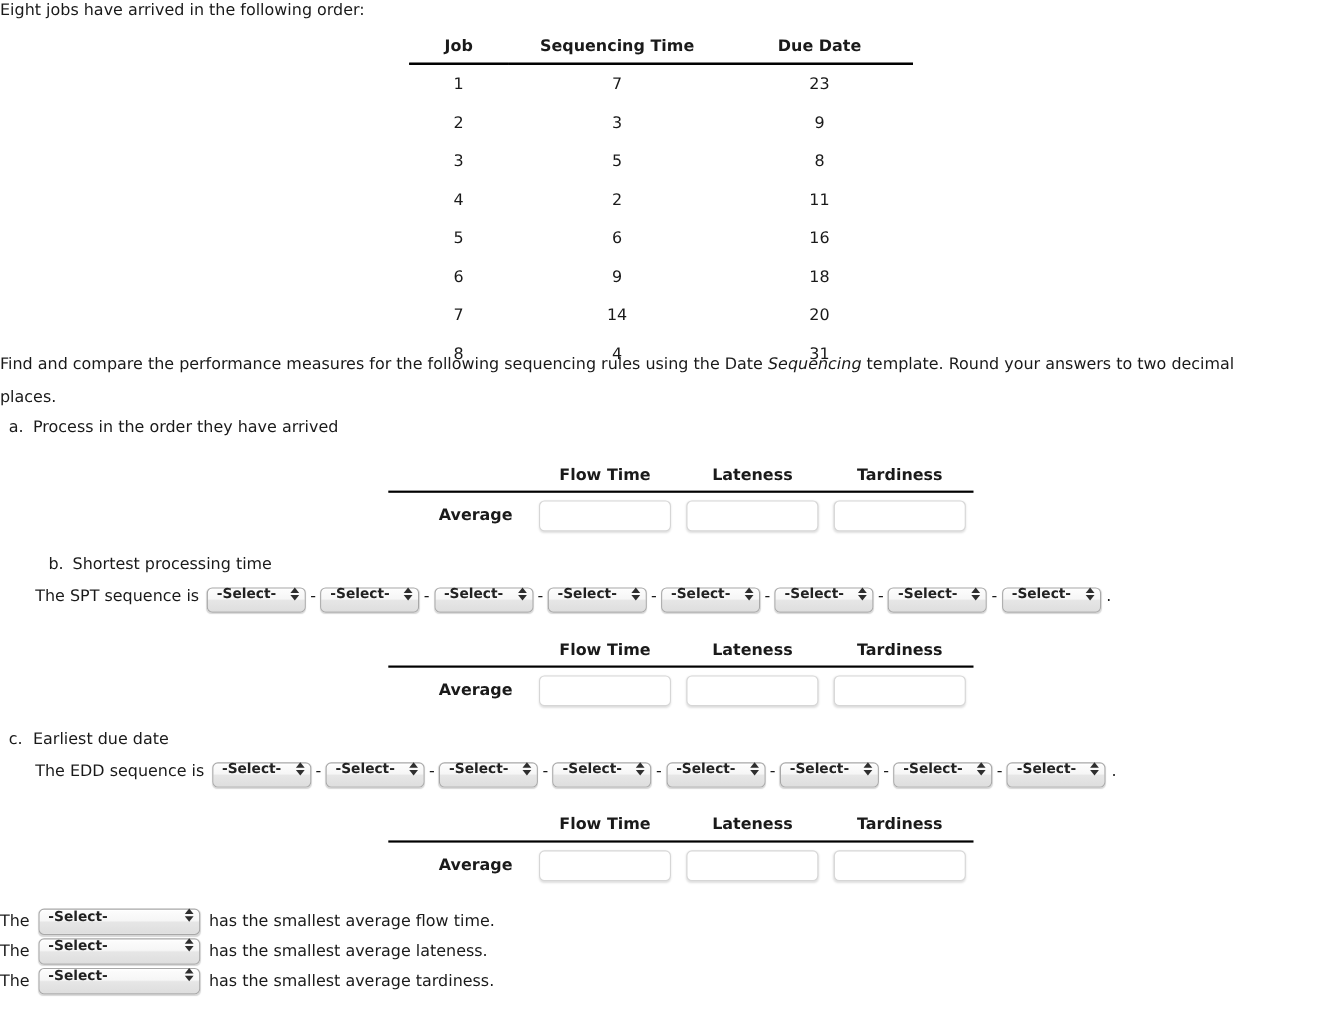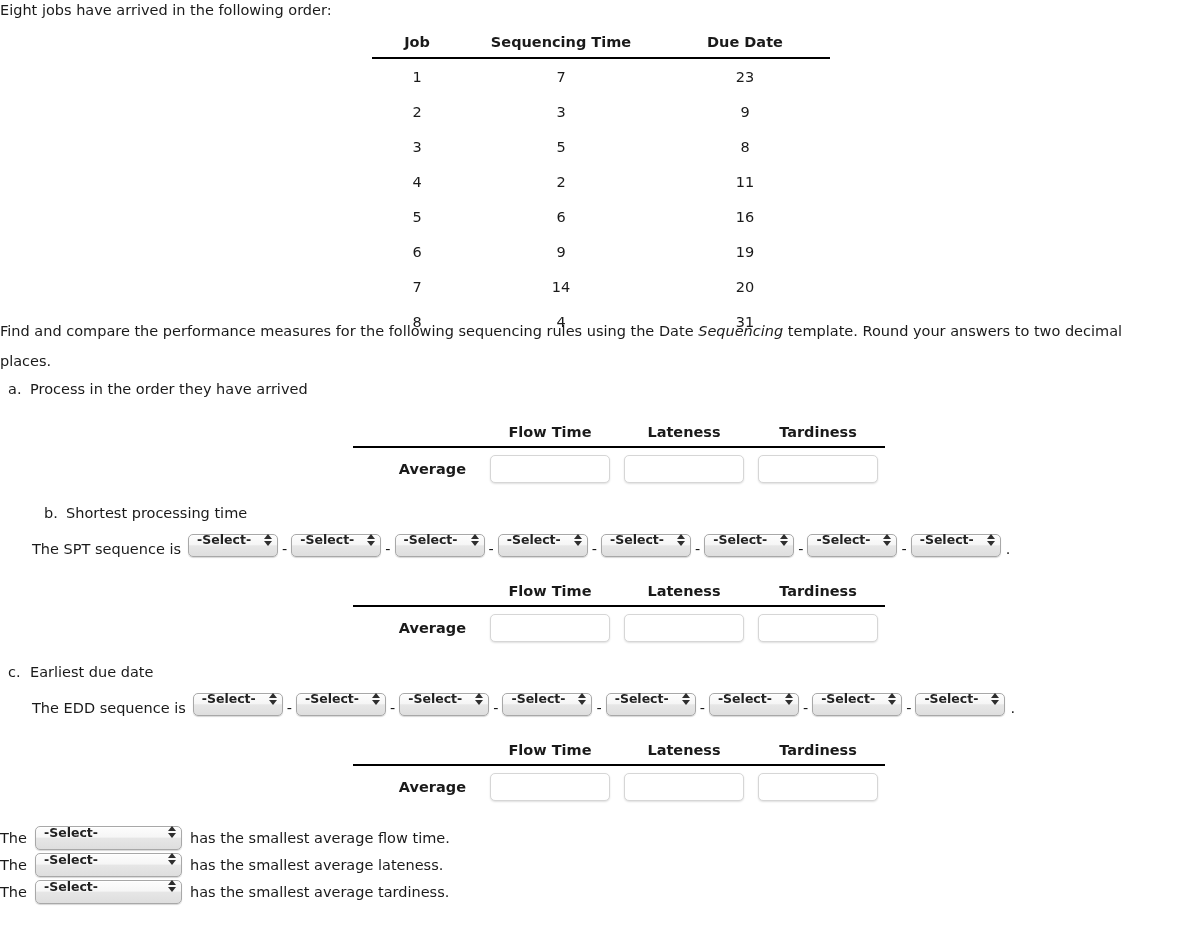--- a/index.html
+++ b/index.html
@@ -71,21 +71,21 @@
   .li-marker {
     display: inline-block;
     width: 22px;
     text-align: left;
   }
 
   
   .seq-row {
     position: absolute;
     display: flex;
-    align-items: flex-end;
+    align-items: flex-start;
     font-size: 14.5px;
     white-space: nowrap;
   }
   .seq-label { margin-right: 7px; }
   .dash {
     display: inline-block;
     padding: 0 4px;
     font-size: 14.5px;
     color: #1a1a1a;
   }
@@ -228,21 +228,21 @@
       <td>11</td>
     </tr>
     <tr>
       <td>5</td>
       <td>6</td>
       <td>16</td>
     </tr>
     <tr>
       <td>6</td>
       <td>9</td>
-      <td>19</td>
+      <td>18</td>
     </tr>
     <tr>
       <td>7</td>
       <td>14</td>
       <td>20</td>
     </tr>
     <tr>
       <td>8</td>
       <td>4</td>
       <td>31</td>

